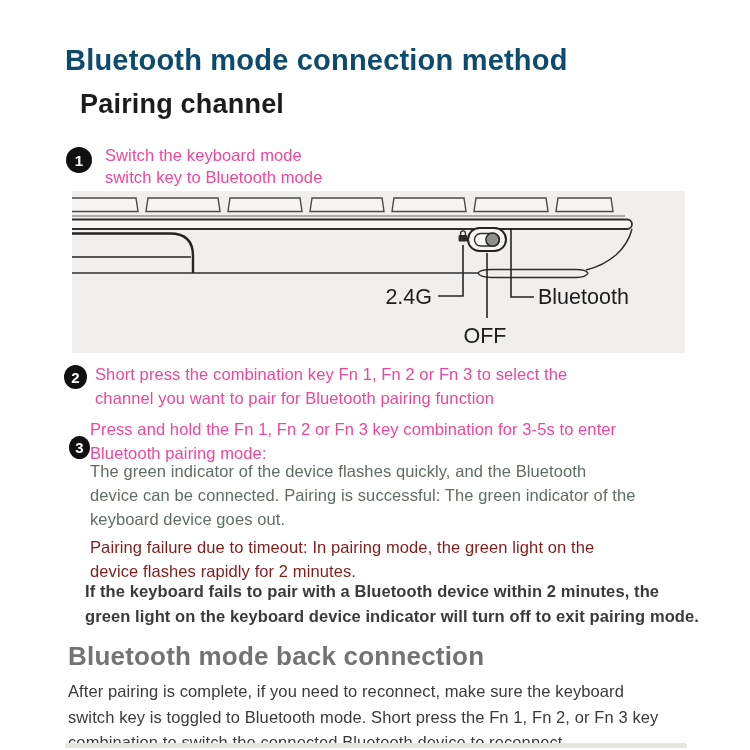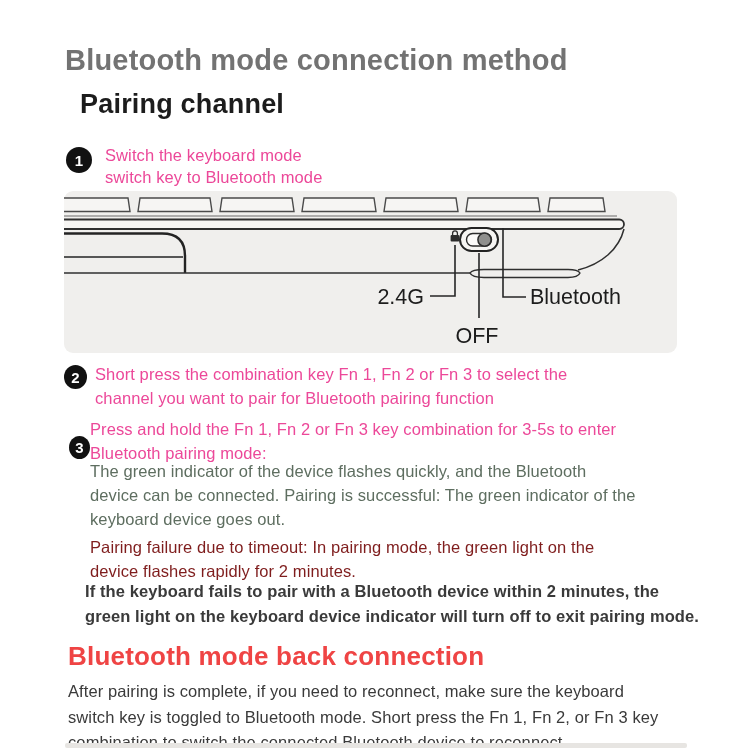--- a/index.html
+++ b/index.html
@@ -1,23 +1,23 @@
 <!DOCTYPE html>
 <html><head>
 <meta charset="utf-8">
 <style>
   html,body{margin:0;padding:0;}
   body{
     width:750px;height:750px;position:relative;background:#ffffff;
     font-family:"Liberation Sans", sans-serif;color:#2a2a2a;overflow:hidden;
   }
   .abs{position:absolute;}
-  .h1{font-size:29px;font-weight:700;color:#737373;letter-spacing:.2px;}
+  .h1{font-size:29px;font-weight:700;color:#0c4a6e;letter-spacing:.2px;}
   .h2{font-size:27px;font-weight:700;color:#1c1c1c;letter-spacing:.2px;}
-  .h3{font-size:26px;font-weight:700;color:#ef4444;letter-spacing:.2px;}
+  .h3{font-size:26px;font-weight:700;color:#737373;letter-spacing:.2px;}
   .badge{
     background:#111;color:#fff;border-radius:50%;
     display:flex;align-items:center;justify-content:center;
     font-size:15px;font-weight:700;line-height:1;
   }
   .para{white-space:pre;font-size:16.5px;color:#3a3a3a;letter-spacing:.1px;}
   .step-text{white-space:pre;font-size:16.5px;color:#ec4899;letter-spacing:.1px;}
   .note-success{color:#5e6e60;}
   .note-failure{color:#7f1d1d;}
   .panel{background:#f0efed;}
@@ -28,21 +28,21 @@
 <body>
 
 <div class="abs h1" style="left:65px;top:44px;">Bluetooth mode connection method</div>
 
 <div class="abs h2" style="left:80px;top:89px;">Pairing channel</div>
 
 <div class="abs badge" style="left:66px;top:147px;width:26px;height:26px;">1</div>
 <div class="abs step-text" style="left:105px;top:144px;line-height:22px;">Switch the keyboard mode
 switch key to Bluetooth mode</div>
 
-<div class="abs panel" style="left:64px;top:191px;width:613px;height:162px;border-radius:9px;">
+<div class="abs panel" style="left:72px;top:191px;width:613px;height:162px;">
   <svg width="613" height="162" viewBox="0 0 613 162">
 
     <g fill="#f6f5f3" stroke="#4a4a4a" stroke-width="1.4">
       <path d="M -6 7 L 64 7 L 66 20.5 L -8 20.5 Z"></path>
       <path d="M 76 7 L 146 7 L 148 20.5 L 74 20.5 Z"></path>
       <path d="M 158 7 L 228 7 L 230 20.5 L 156 20.5 Z"></path>
       <path d="M 240 7 L 310 7 L 312 20.5 L 238 20.5 Z"></path>
       <path d="M 322 7 L 392 7 L 394 20.5 L 320 20.5 Z"></path>
       <path d="M 404 7 L 474 7 L 476 20.5 L 402 20.5 Z"></path>
       <path d="M 486 7 L 539 7 L 541 20.5 L 484 20.5 Z"></path>

